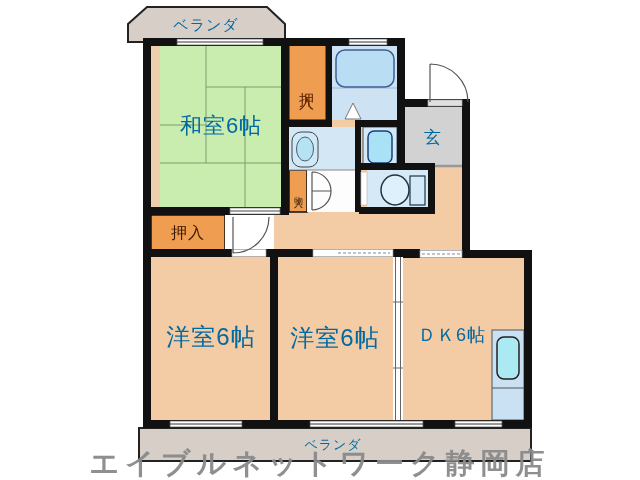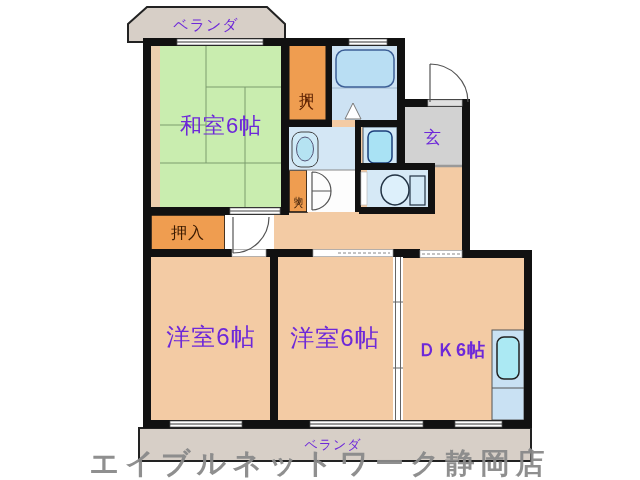--- a/index.html
+++ b/index.html
@@ -3,21 +3,21 @@
 <meta charset="utf-8">
 <style>
   html,body{margin:0;padding:0;background:#fff;}
   .plan{
     position:relative;width:640px;height:480px;background:#ffffff;overflow:hidden;
     font-family:"Liberation Sans","DejaVu Sans",sans-serif;
   }
   .plan svg{position:absolute;left:0;top:0;}
   .lbl{
     position:absolute;transform:translate(-50%,-50%);
-    color:#6d28d9;white-space:nowrap;line-height:1;letter-spacing:1px;
+    color:#0369a1;white-space:nowrap;line-height:1;letter-spacing:1px;
     font-family:"Liberation Sans","DejaVu Sans",sans-serif;
   }
   .lbl.vert{
     writing-mode:vertical-rl;text-orientation:upright;letter-spacing:2px;
   }
   .veranda-top-label{font-size:15px;}
   .washitsu-label{font-size:22px;}
   .oshiire-top-label{font-size:15px;color:#5a1f00;}
   .genkan-label{font-size:17px;}
   .monoire-label{font-size:9px;color:#40210a;letter-spacing:0;}
@@ -188,18 +188,18 @@
   <div class="lbl genkan-label" style="left:433px;top:137px;">玄</div>
 
   <div class="lbl vert monoire-label" style="left:298px;top:191px;">物入</div>
 
   <div class="lbl oshiire-bottom-label" style="left:188px;top:233px;">押入</div>
 
   <div class="lbl room-label" style="left:211px;top:337px;">洋室6帖</div>
 
   <div class="lbl room-label" style="left:335px;top:338px;">洋室6帖</div>
 
-  <div class="lbl dk-label" style="left:452px;top:350px;font-weight:bold;">ＤＫ6帖</div>
+  <div class="lbl dk-label" style="left:452px;top:335px;">ＤＫ6帖</div>
 
   <div class="lbl veranda-bottom-label" style="left:333px;top:444px;">ベランダ</div>
 
   <div class="watermark">エイブルネットワーク静岡店</div>
 </div>
 
 </body></html>

